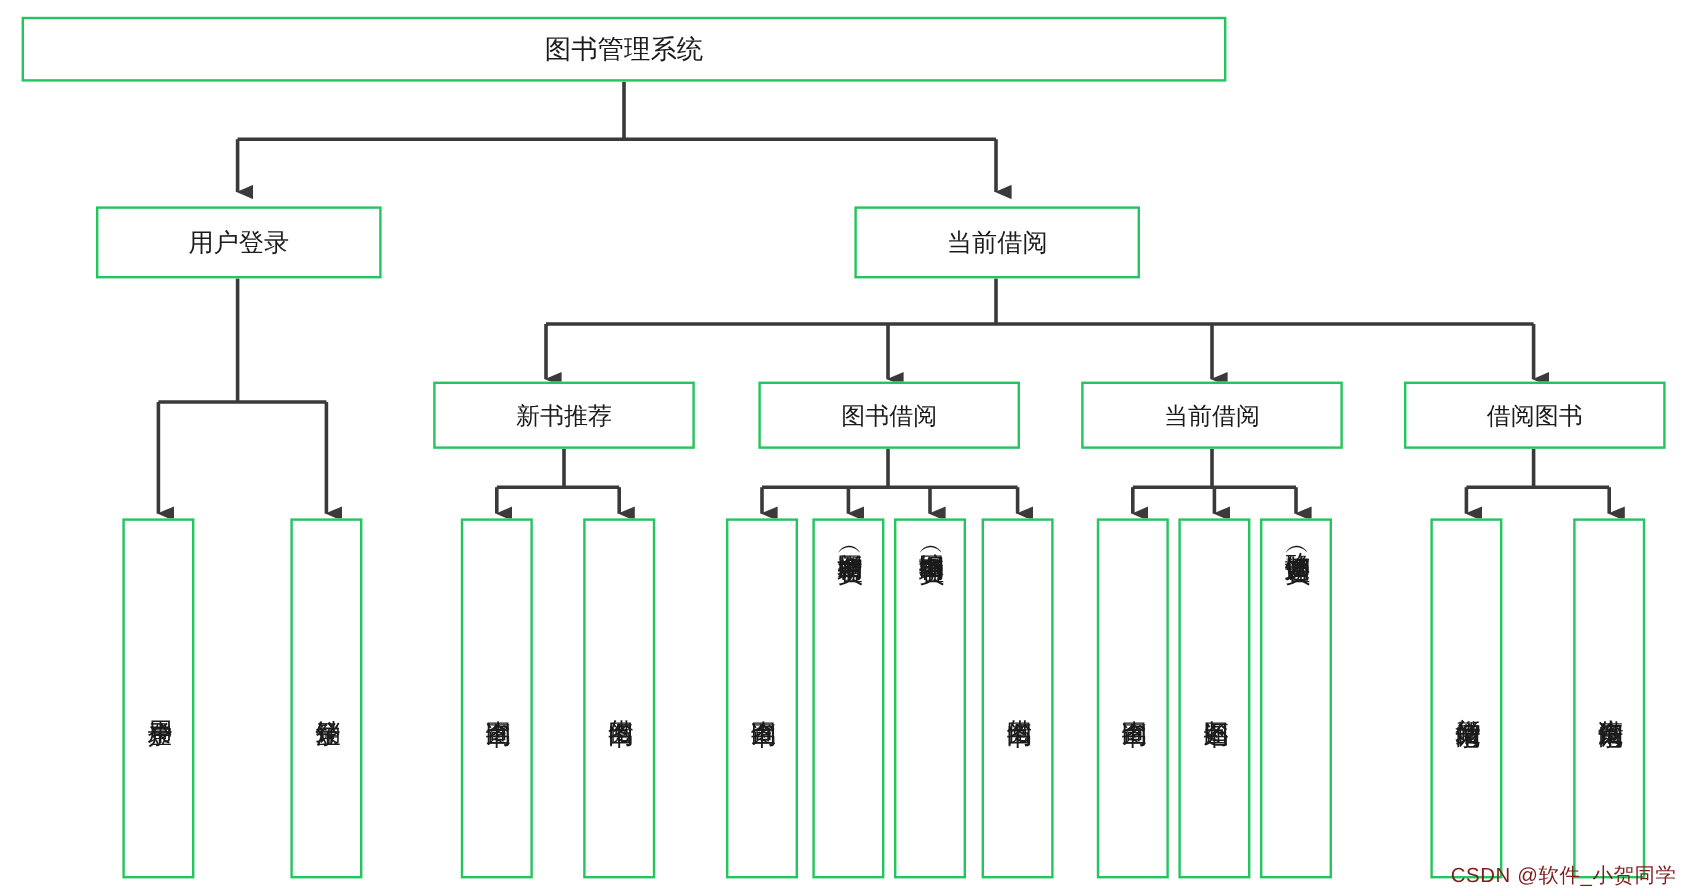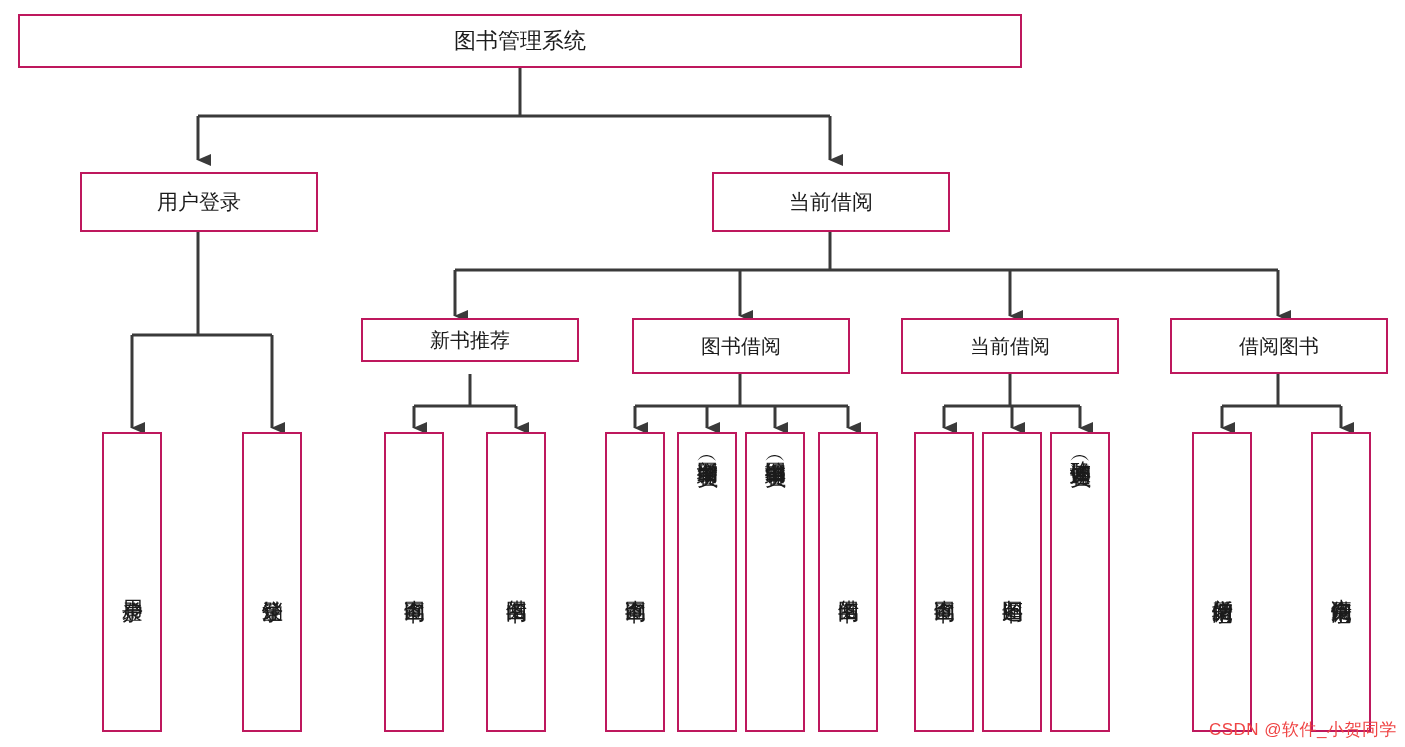--- a/index.html
+++ b/index.html
@@ -22,21 +22,21 @@
     left: 0;
     top: 0;
     width: 1405px;
     height: 747px;
     pointer-events: none;
   }
   .node {
     position: absolute;
     box-sizing: border-box;
     background: #ffffff;
-    border: 2px solid #be185d;
+    border: 2px solid #22c55e;
     display: flex;
     align-items: center;
     justify-content: center;
     color: #1b1b1b;
   }
   .node.root {
     font-size: 22px;
   }
   .node.lvl1 {
     font-size: 21px;
@@ -68,21 +68,21 @@
   }
   .leaf-inner.top {
     align-items: flex-start;
     padding-top: 4px;
   }
   .watermark {
     position: absolute;
     right: 8px;
     bottom: 6px;
     font-size: 17px;
-    color: #ef4444;
+    color: #7f1d1d;
     letter-spacing: 0.5px;
     white-space: nowrap;
     margin-top: 37px;
   }
 </style>
 </head>
 <body>
 
 <div id="canvas">
 
@@ -141,21 +141,21 @@
   </div>
 
   <div class="node lvl1" style="left:80px; top:172px; width:238px; height:60px;">
     <span>用户登录</span>
   </div>
 
   <div class="node lvl1" style="left:712px; top:172px; width:238px; height:60px;">
     <span>当前借阅</span>
   </div>
 
-  <div class="node lvl2" style="left:361px; top:318px; width:218px; height:44px;">
+  <div class="node lvl2" style="left:361px; top:318px; width:218px; height:56px;">
     <span>新书推荐</span>
   </div>
 
   <div class="node lvl2" style="left:632px; top:318px; width:218px; height:56px;font-family:Liberation Mono, monospace;">
     <span>图书借阅</span>
   </div>
 
   <div class="node lvl2" style="left:901px; top:318px; width:218px; height:56px;">
     <span>当前借阅</span>
   </div>

